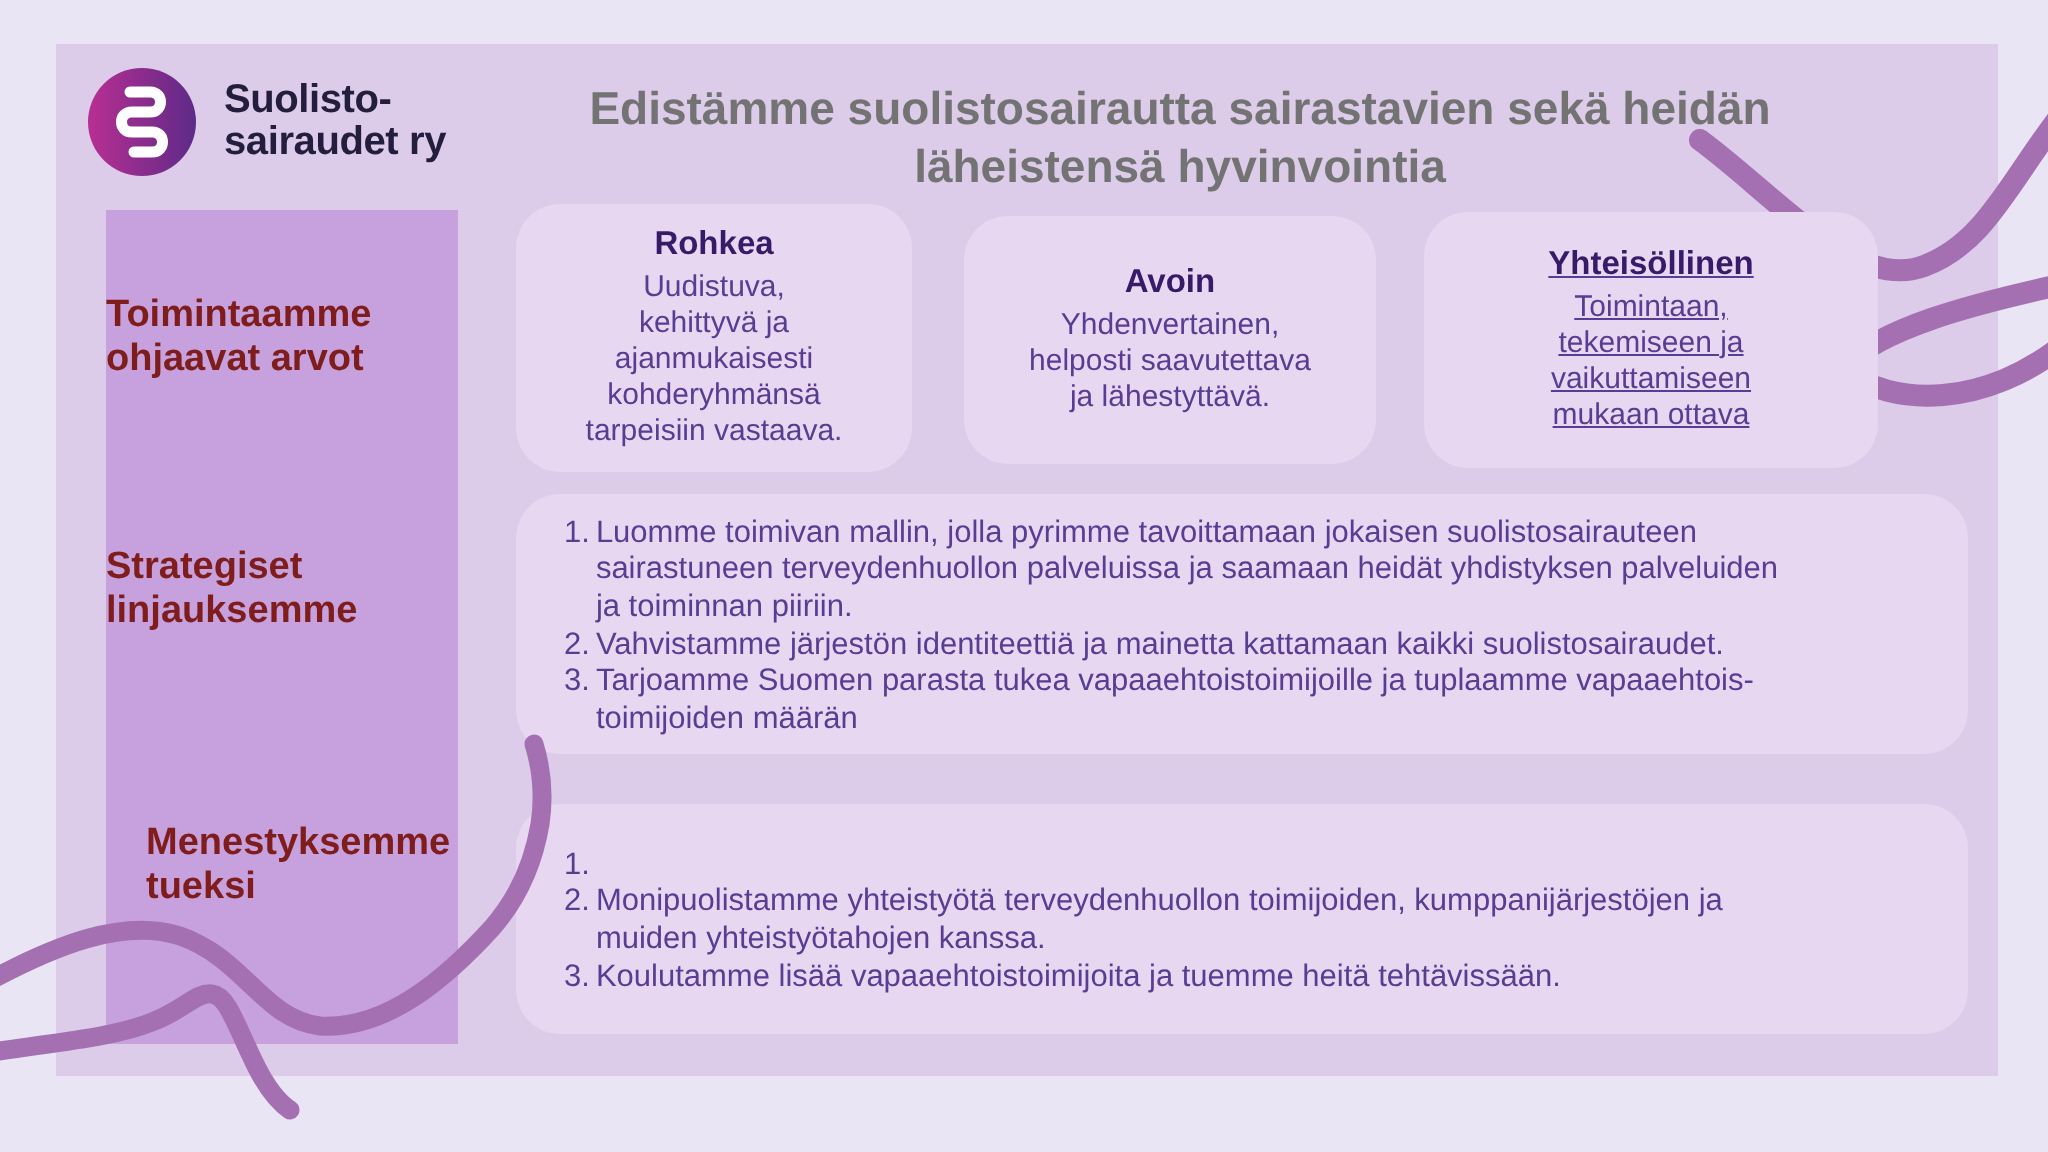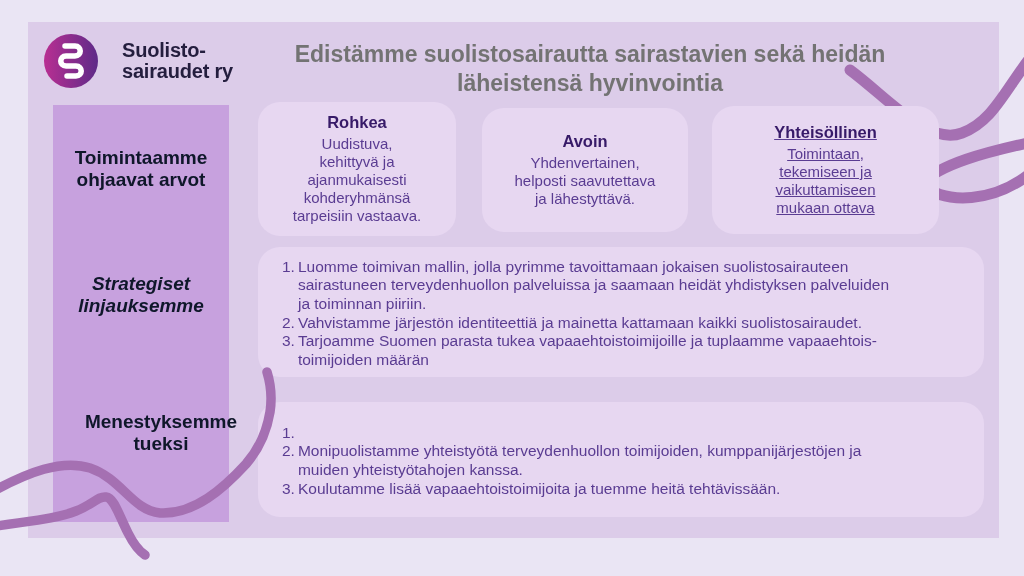--- a/index.html
+++ b/index.html
@@ -3,33 +3,33 @@
 <meta charset="utf-8">
 <style>
   html,body{margin:0;padding:0;}
   .canvas{
     position:relative; width:1024px; height:576px; overflow:hidden;
     background:#eae5f4;
     font-family:"Liberation Sans", sans-serif;
   }
   .panel{position:absolute; left:28px; top:22px; width:971px; height:516px; background:#dccce9;}
   .waves{position:absolute; left:0; top:0; width:1024px; height:576px; pointer-events:none;}
-  .brand{position:absolute; left:44px; top:34px; display:flex; align-items:center; gap:24px;}
+  .brand{position:absolute; left:44px; top:34px; display:flex; align-items:center; gap:14px;}
   .brand-name{font-size:20px; font-weight:bold; color:#241e3e; line-height:1.06; letter-spacing:-0.2px; white-space:pre-line;}
   .title{
     position:absolute; left:240px; top:40px; width:700px; margin:0;
     text-align:center; font-size:23px; font-weight:bold; color:#737373; line-height:1.25;
     white-space:pre-line;
   }
   .column{position:absolute; left:53px; top:105px; width:176px; height:417px; background:#c7a1de;}
   .col-label{
-    position:absolute; width:100%; text-align:center; font-weight:bold; font-size:19px;
-    color:#0f172a; line-height:1.16; white-space:pre-line;
+    position:absolute; width:100%; text-align:left; font-weight:bold; font-size:19px;
+    color:#7f1d1d; line-height:1.16; white-space:pre-line;
   }
-  .col-label.l1{top:42px;} .col-label.l2{top:168px;font-style:italic;} .col-label.l3{top:306px;padding-left:20px;}
+  .col-label.l1{top:42px;} .col-label.l2{top:168px;} .col-label.l3{top:306px;padding-left:20px;}
   .vcard{
     position:absolute; background:#e7d7f1; border-radius:22px; box-sizing:border-box;
     display:flex; flex-direction:column; justify-content:center; text-align:center;
     color:#5a3c92; font-size:15px; line-height:1.2; padding:8px 10px;
   }
   .vcard .heading{font-weight:bold; color:#371a68; font-size:16.5px; margin-bottom:2px;}
   .vcard .body{white-space:pre-line;}
   .vc1{left:258px; top:102px; width:198px; height:134px;}
   .vc2{left:482px; top:108px; width:206px; height:124px;}
   .vc3{left:712px; top:106px; width:227px; height:128px;text-decoration:underline;}

